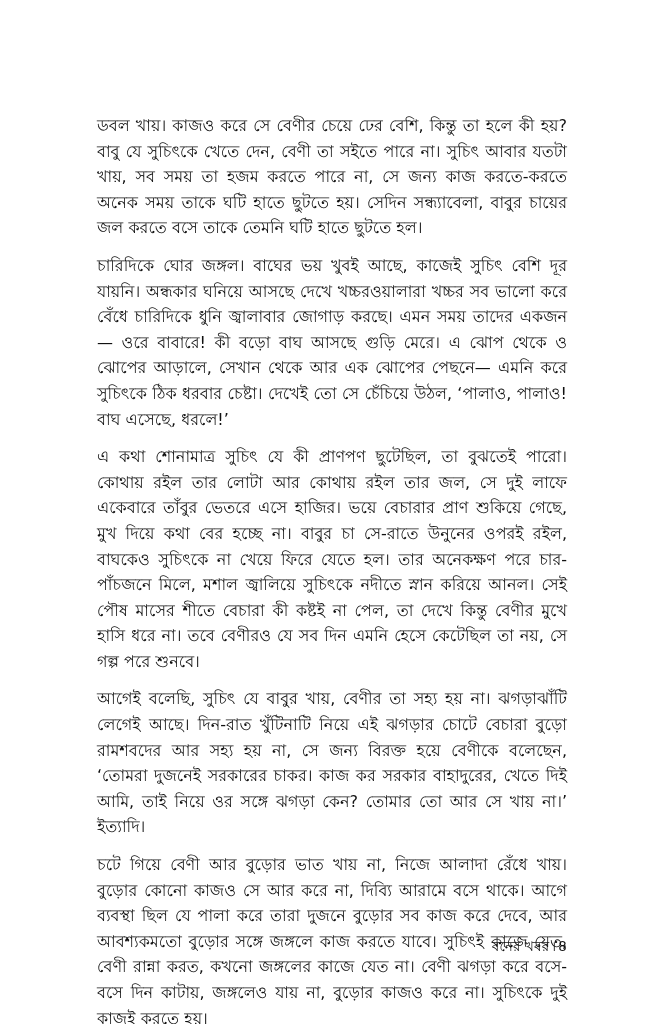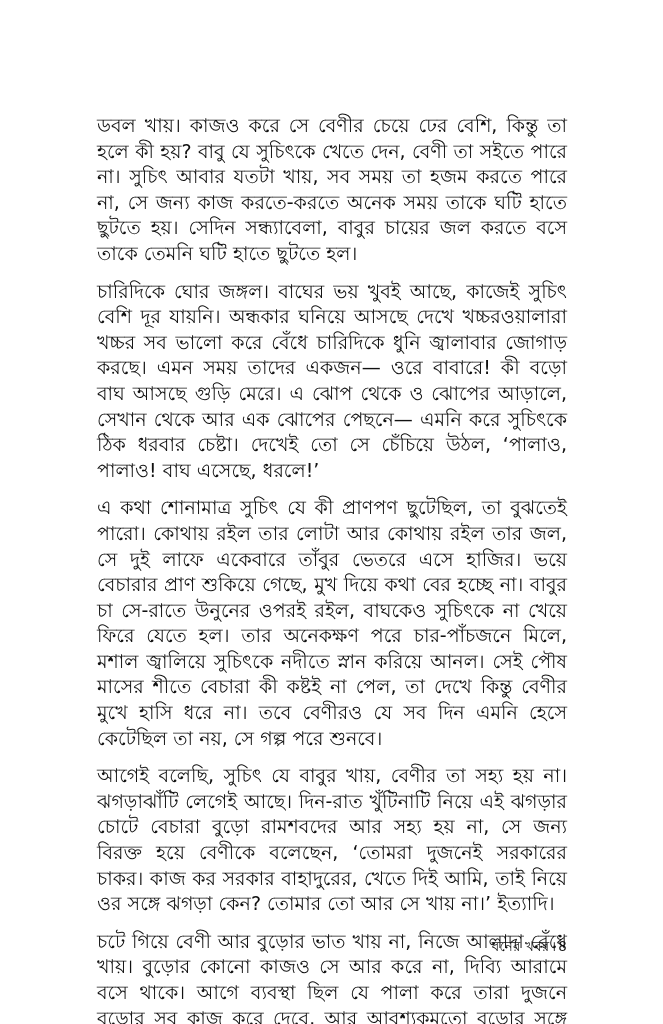--- a/index.html
+++ b/index.html
@@ -22,21 +22,21 @@
   }
   .content {
     position: absolute;
     left: 97px;
     top: 113px;
     width: 470px;
   }
   .para {
     margin: 0 0 12px 0;
     font-family: "DejaVu Sans", "Liberation Sans", sans-serif;
-    font-size: 19px;
+    font-size: 16px;
     line-height: 25.6px;
     color: #111111;
     text-align: justify;
     text-justify: inter-word;
     word-spacing: 0.1px;
     -webkit-font-feature-settings: "kern" 1;
     font-feature-settings: "kern" 1;
   }
   .para:last-of-type {
     margin-bottom: 14px;

